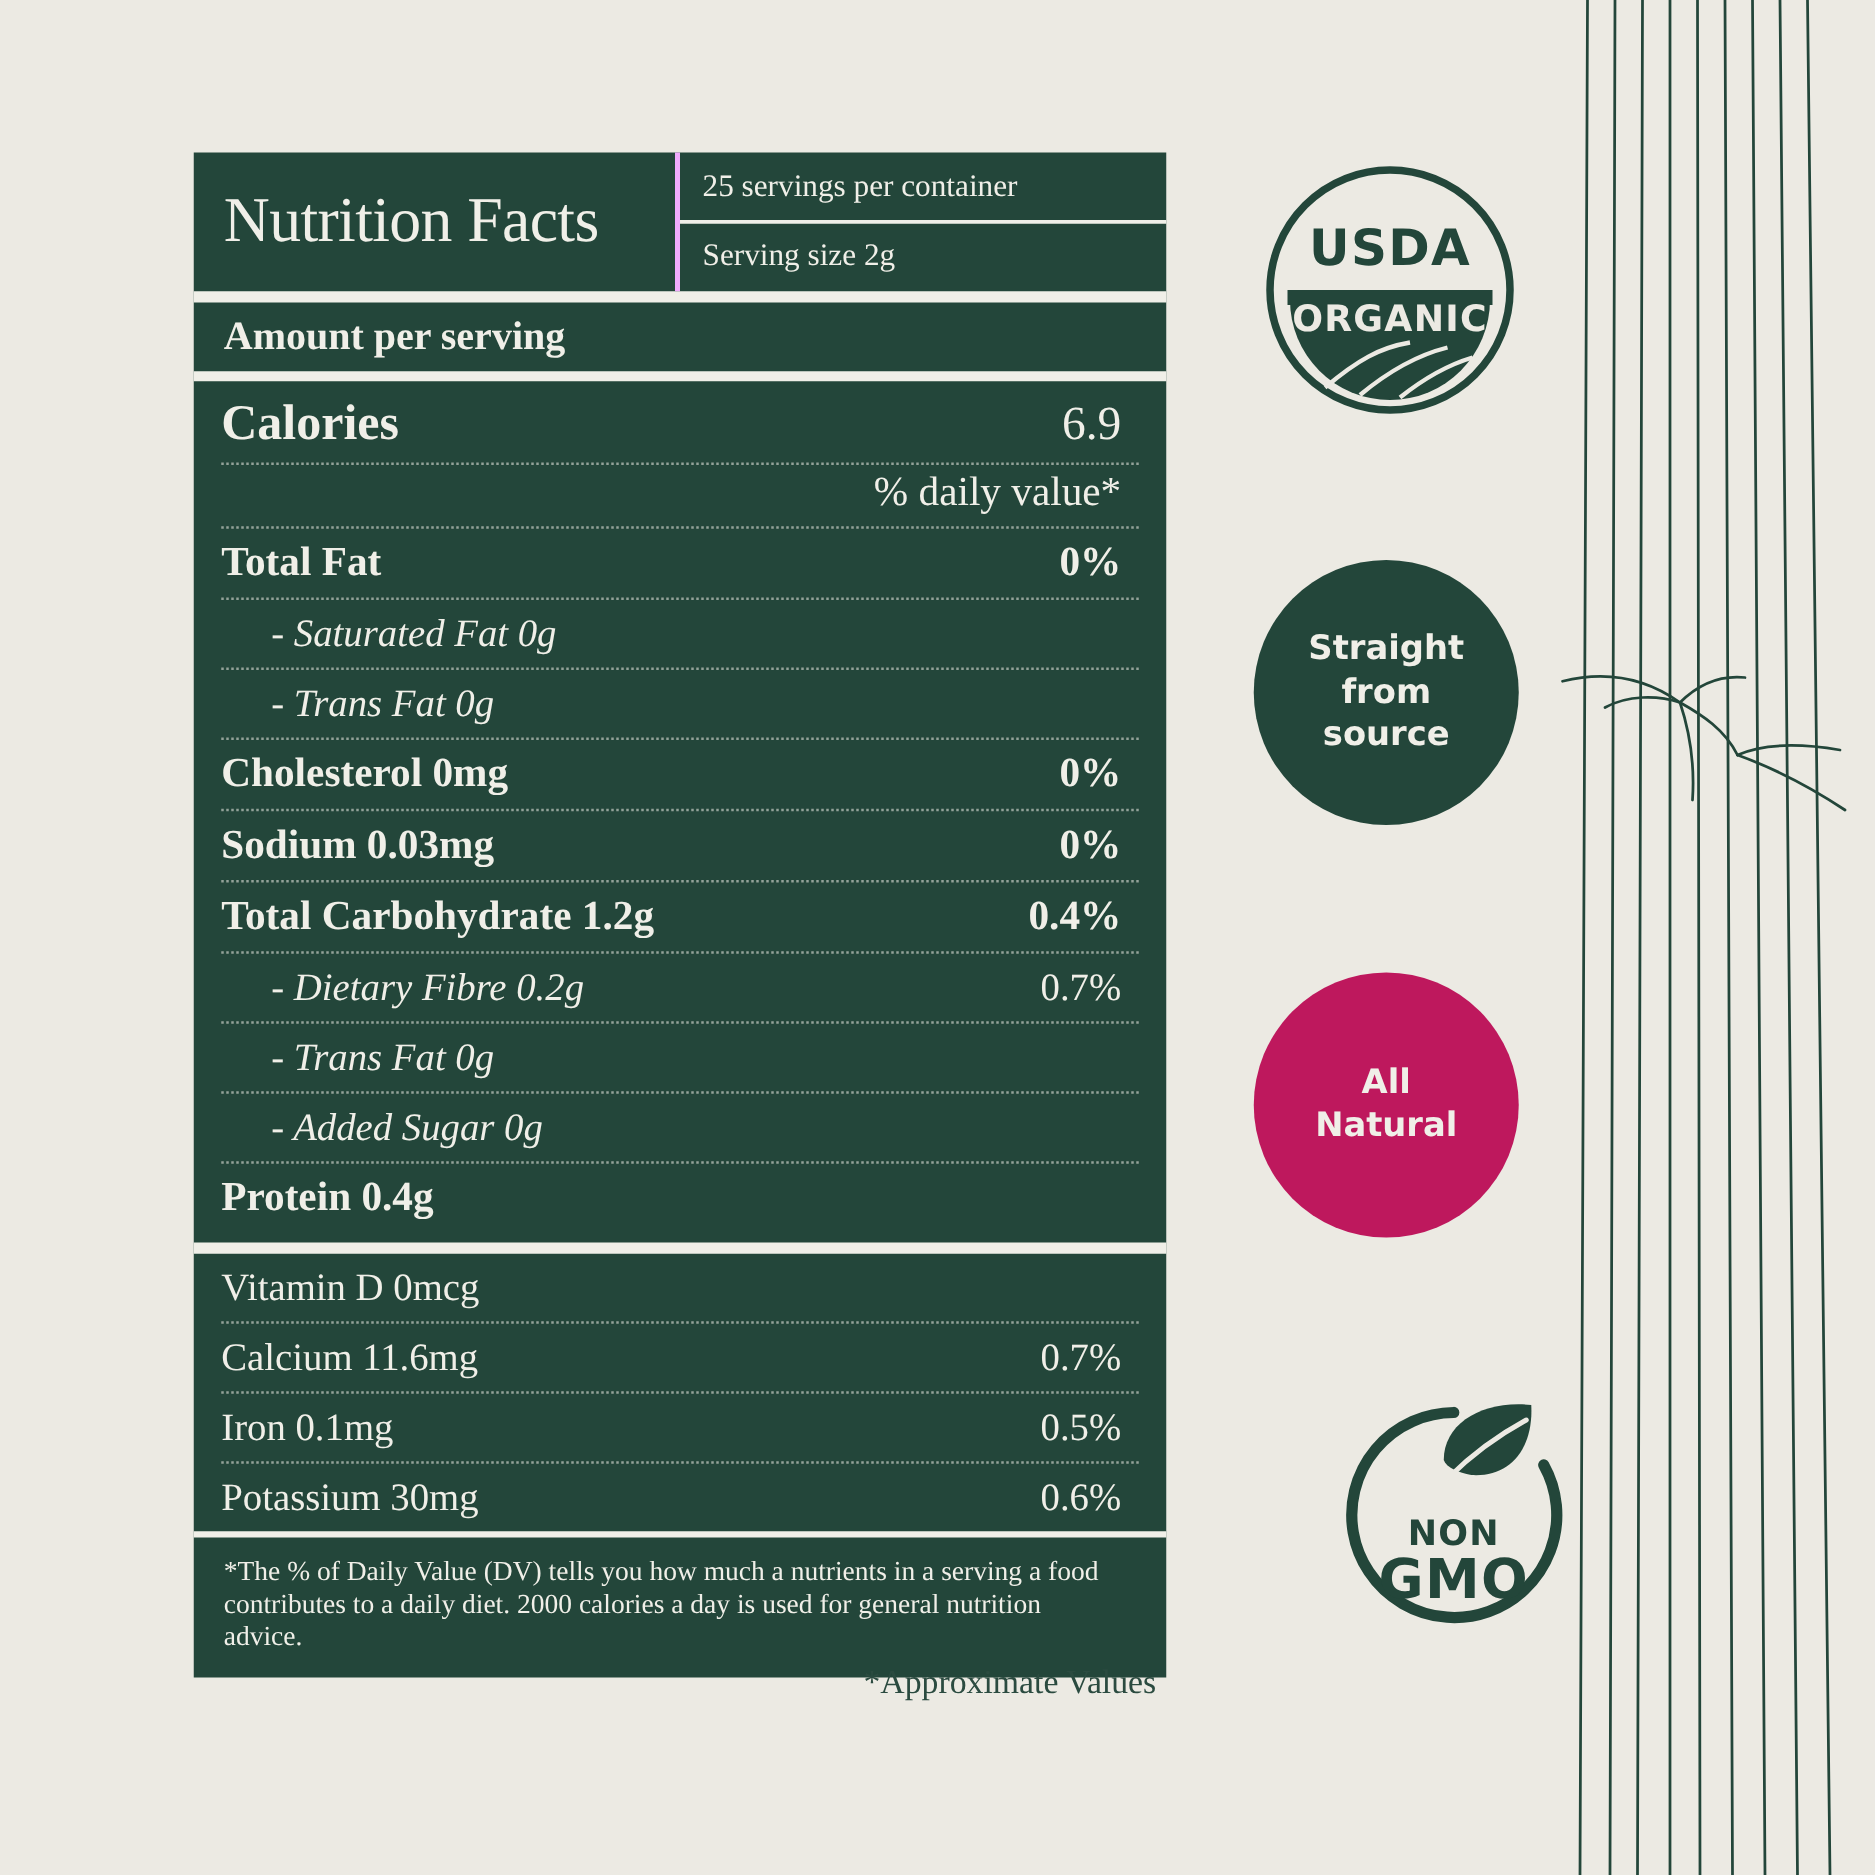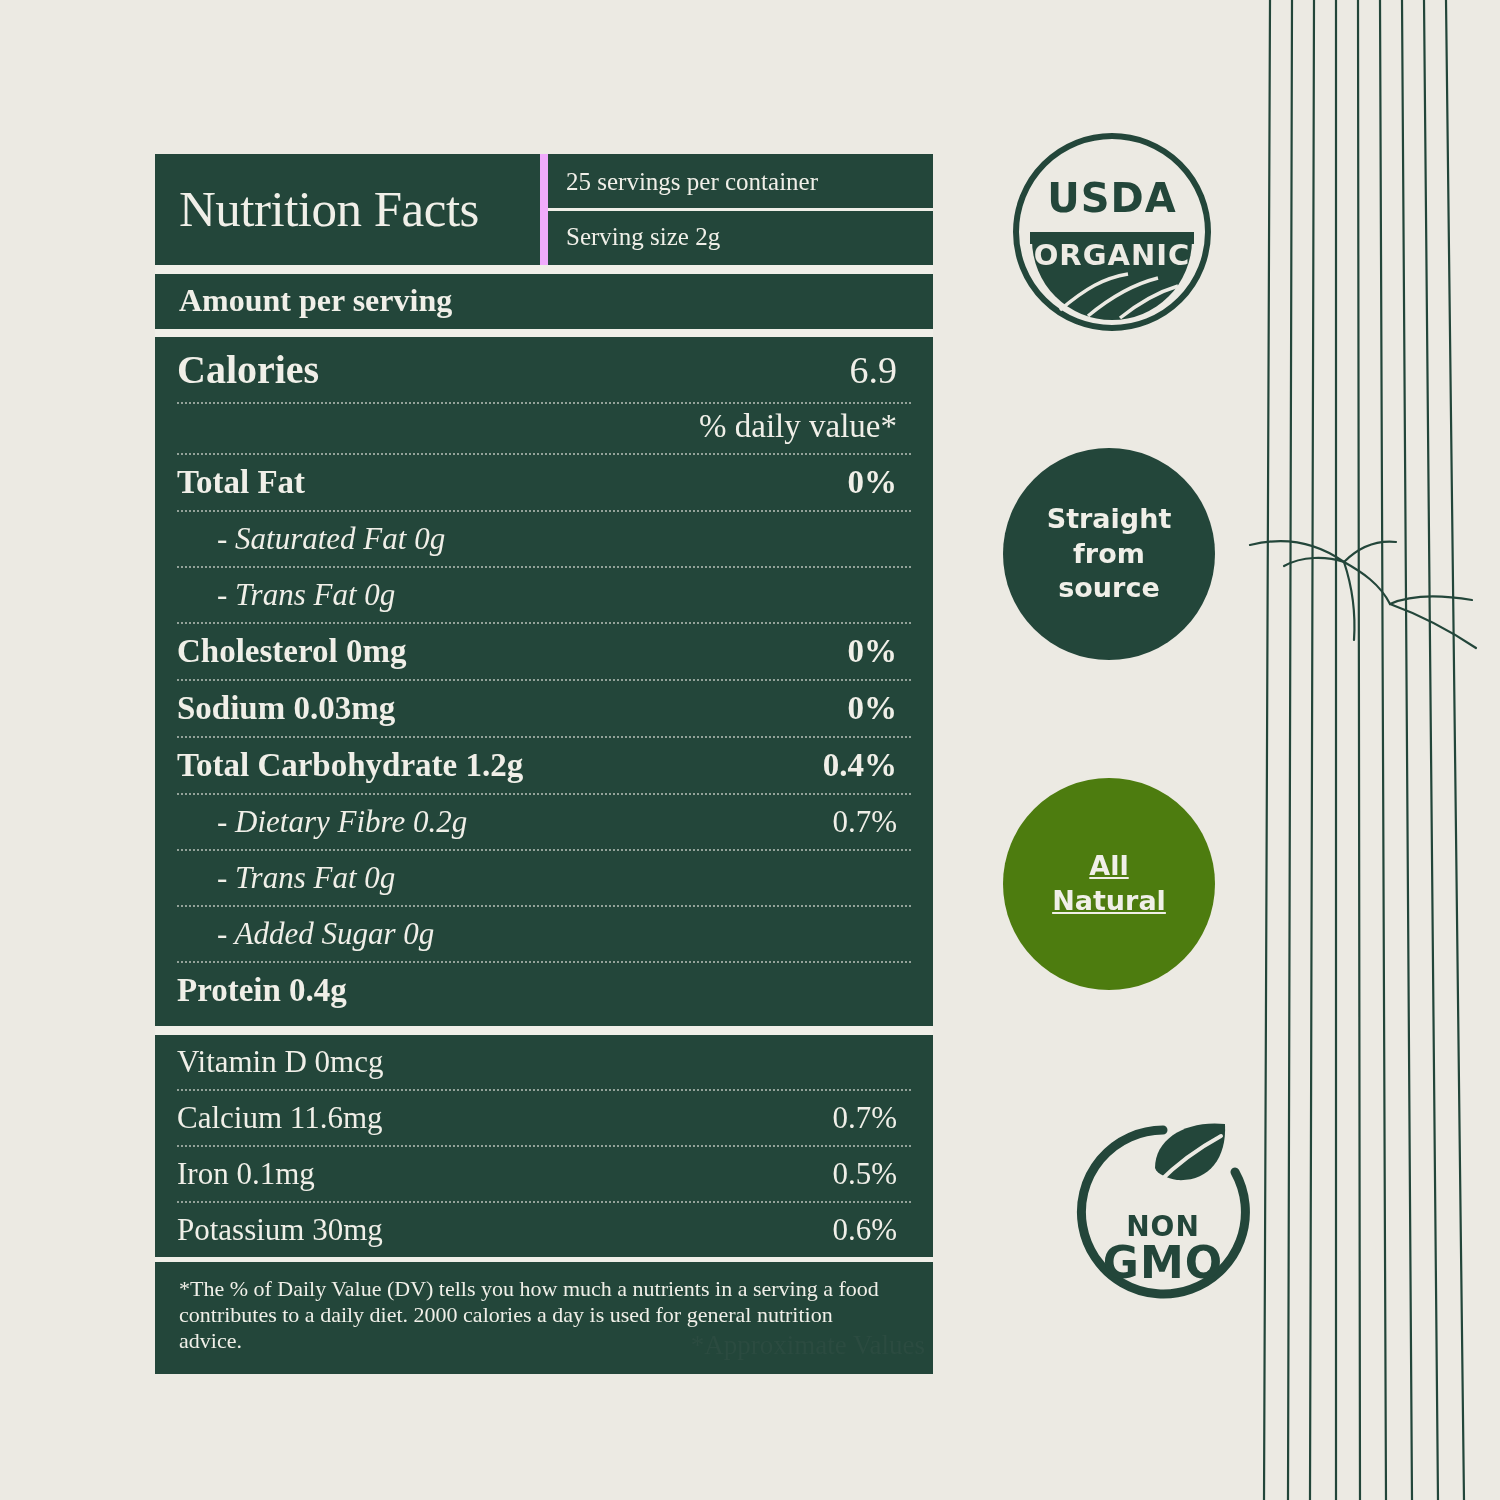--- a/index.html
+++ b/index.html
@@ -25,41 +25,40 @@
 
   
   .panel {
     position: absolute;
     left: 155px;
     top: 122px;
     width: 778px;
     background: #23463a;
     color: #f0efe8;
     padding: 0;
-    margin-top: 32px;
   }
 
   .panel-head {
     display: flex;
     align-items: stretch;
     border-bottom: 9px solid #f0efe8;
   }
 
   .nf-title {
     font-size: 51px;
     line-height: 1;
     padding: 22px 0 22px 24px;
     flex: 0 0 385px;
     letter-spacing: -0.5px;
     align-self: center;
   }
 
   .serv-col {
     flex: 1;
-    border-left: 8px solid #f0abfc;
+    border-left: 4px solid #f0abfc;
     display: flex;
     flex-direction: column;
   }
   .serv-line1 {
     font-size: 25px;
     padding: 14px 0 12px 18px;
     border-bottom: 3px solid #f0efe8;
     white-space: nowrap;
   }
   .serv-line2 {
@@ -150,23 +149,22 @@
 
   .badge-usda { left: 1008px; top: 128px; width: 208px; height: 208px; }
   .badge-source {
     left: 1003px; top: 448px; width: 212px; height: 212px;
     background: #23463a; border-radius: 50%;
     color: #f0efe8;
     justify-content: center;
   }
   .badge-natural {
     left: 1003px; top: 778px; width: 212px; height: 212px;
-    background: #4d7c0f; border-radius: 50%;
+    background: #be185d; border-radius: 50%;
     color: #f0efe8;
-    text-decoration: underline;
   }
   .badge-gmo { left: 1059px; top: 1108px; width: 208px; height: 208px; }
 
   .badge-text {
     font-family: "DejaVu Sans", sans-serif;
     font-weight: bold;
     font-size: 27px;
     line-height: 1.28;
   }
 

